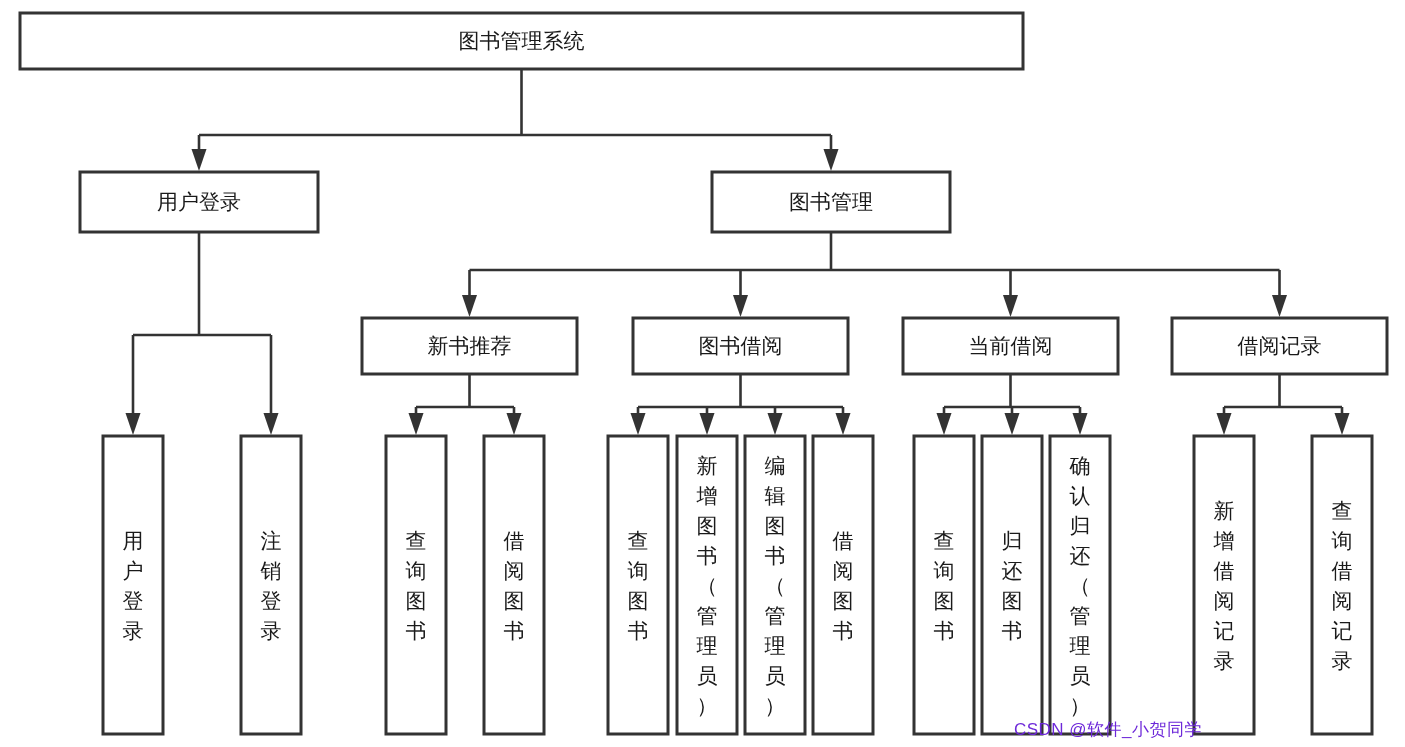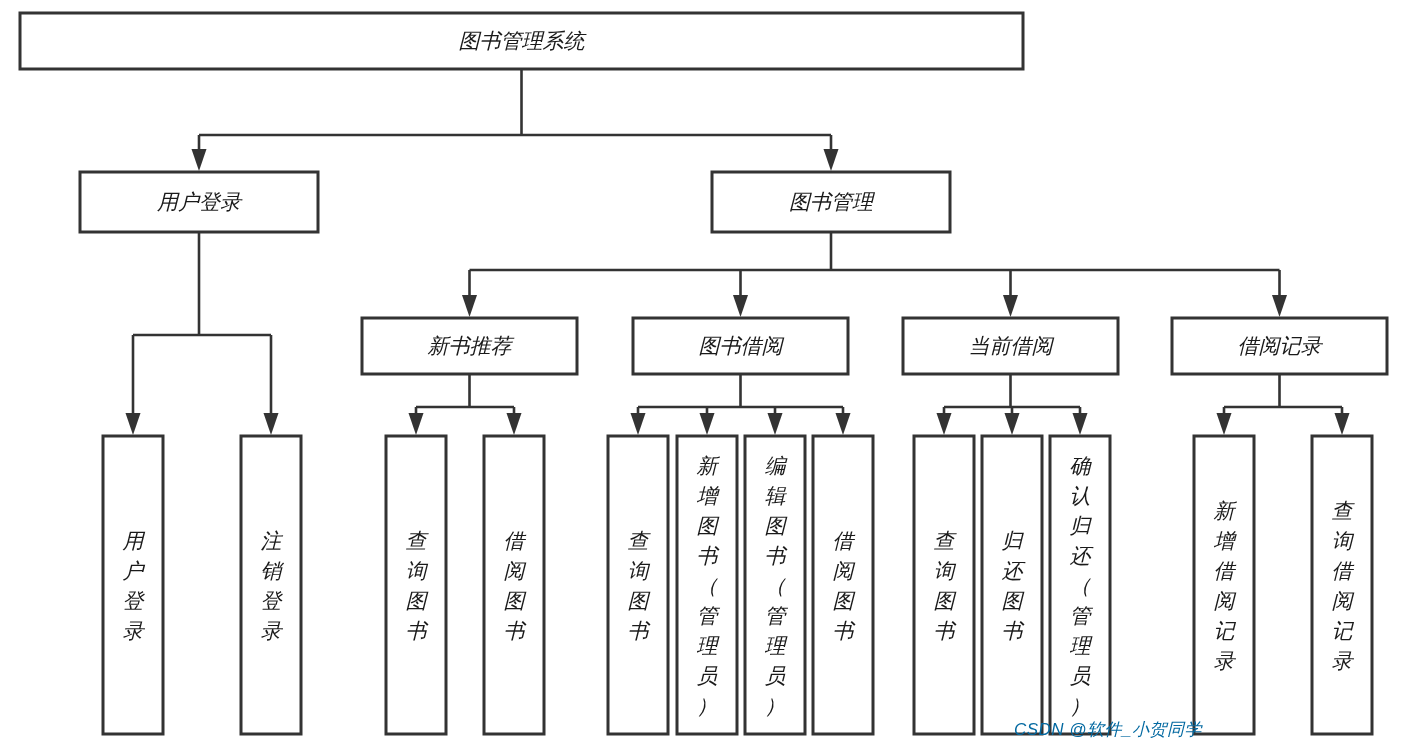--- a/index.html
+++ b/index.html
@@ -13,21 +13,20 @@
     font-family: "Liberation Sans", "DejaVu Sans", sans-serif;
     overflow: hidden;
     position: relative;
   }
   #diagram-root {
     position: absolute;
     left: 0;
     top: 0;
     width: 1210px;
     height: 747px;
-    font-style: italic;
   }
   svg { display: block; }
 
   .node-box {
     fill: #ffffff;
     stroke: #333333;
     stroke-width: 3;
   }
   .node-label-h {
     font-family: "Liberation Sans", "DejaVu Sans", sans-serif;
@@ -44,21 +43,21 @@
   .arrow-head {
     fill: #333333;
     stroke: none;
   }
   .watermark {
     position: absolute;
     right: 8px;
     bottom: 6px;
     font-family: "Liberation Sans", "DejaVu Sans", sans-serif;
     font-size: 17px;
-    color: #0369a1;
+    color: #6d28d9;
     white-space: nowrap;
     letter-spacing: 0.5px;
   }
 </style>
 </head>
 <body>
 
 <div id="diagram-root">
   <svg id="diagram-svg" width="1405" height="747" viewBox="0 0 1405 747" xmlns="http://www.w3.org/2000/svg">
     <g id="edges-layer">

